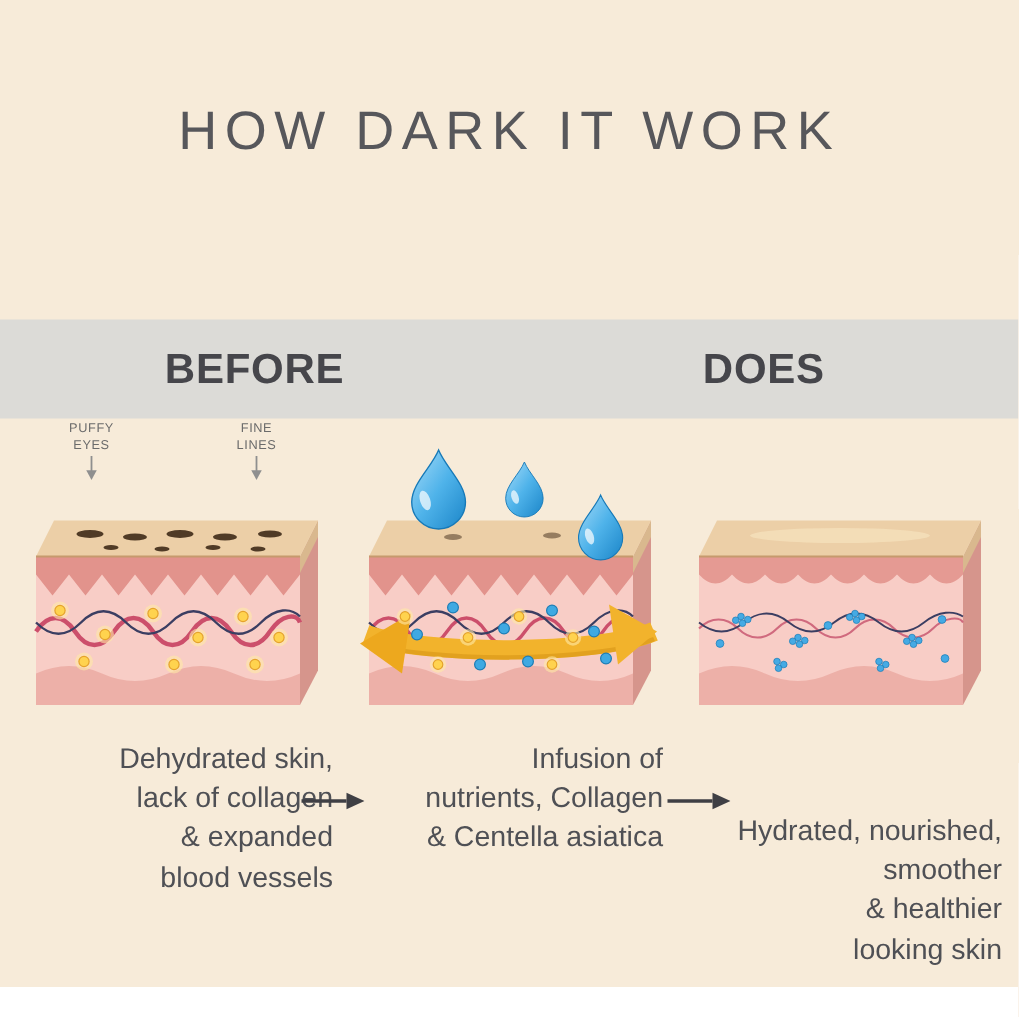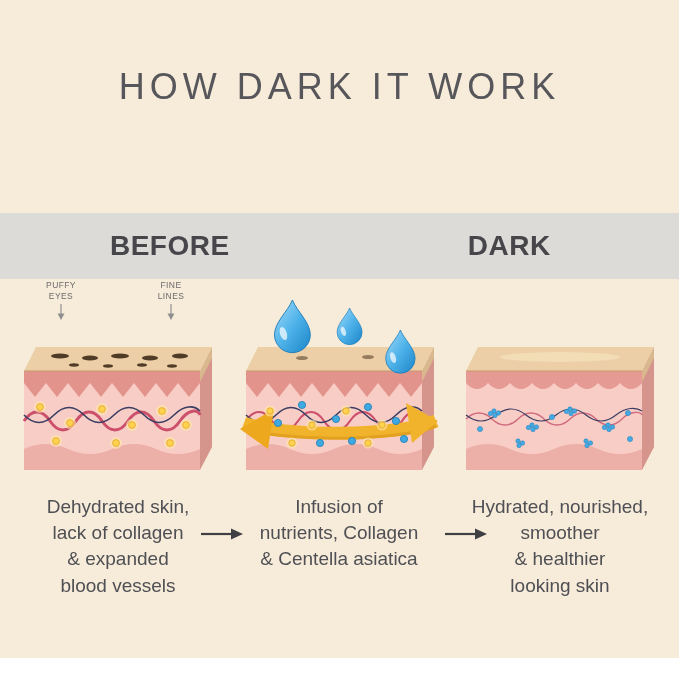--- a/index.html
+++ b/index.html
@@ -31,45 +31,45 @@
   .annotation {
     position:absolute; top:0; width:62px; text-align:center;
   }
   .annotation .ann-label {
     font-size:8.5px; color:#6b6b6b; letter-spacing:0.4px;
     line-height:1.3; white-space:pre-line; display:block;
   }
   .ann-arrow { display:block; margin:2px auto 0 auto; }
   .ann-1 { left:12px; } .ann-2 { left:68px; } .ann-3 { left:122px; }
   .caption {
-    position:absolute; top:494px; text-align:center;
+    position:absolute; top:494px; text-align:right;
     font-size:19px; color:#4f5055; line-height:1.38;
     white-space:pre-line;
   }
   .cap-1 { left:14px;  width:208px; }
   .cap-2 { left:236px; width:206px; }
-  .cap-3 { left:452px; width:216px; }
+  .cap-3 { left:452px; width:216px;margin-top:48px; }
   .flow-arrow { position:absolute; top:527px; }
   .arrow-1 { left:199px; }
   .arrow-2 { left:443px; }
   .bottom-pad {
     position:absolute; left:0; bottom:0; width:100%; height:21px;
     background:#ffffff;
   }
 </style>
 </head>
 <body>
 
 <div class="frame">
 
   <h1 class="title">HOW DARK IT WORK</h1>
 
   <div class="header-band">
     <div class="header-cell">BEFORE</div>
-    <div class="header-cell">DARK</div>
+    <div class="header-cell">DOES</div>
   </div>
 
   <div class="stage-col col-before">
 
     <div class="annotation ann-1">
       <span class="ann-label">PUFFY
 EYES</span>
       <svg class="ann-arrow" width="10" height="17" viewBox="0 0 10 17">
         <line x1="5" y1="0" x2="5" y2="11" stroke="#8f8f8f" stroke-width="1.2"></line>
         <polygon points="5,16 1.5,9.5 8.5,9.5" fill="#8f8f8f"></polygon>

